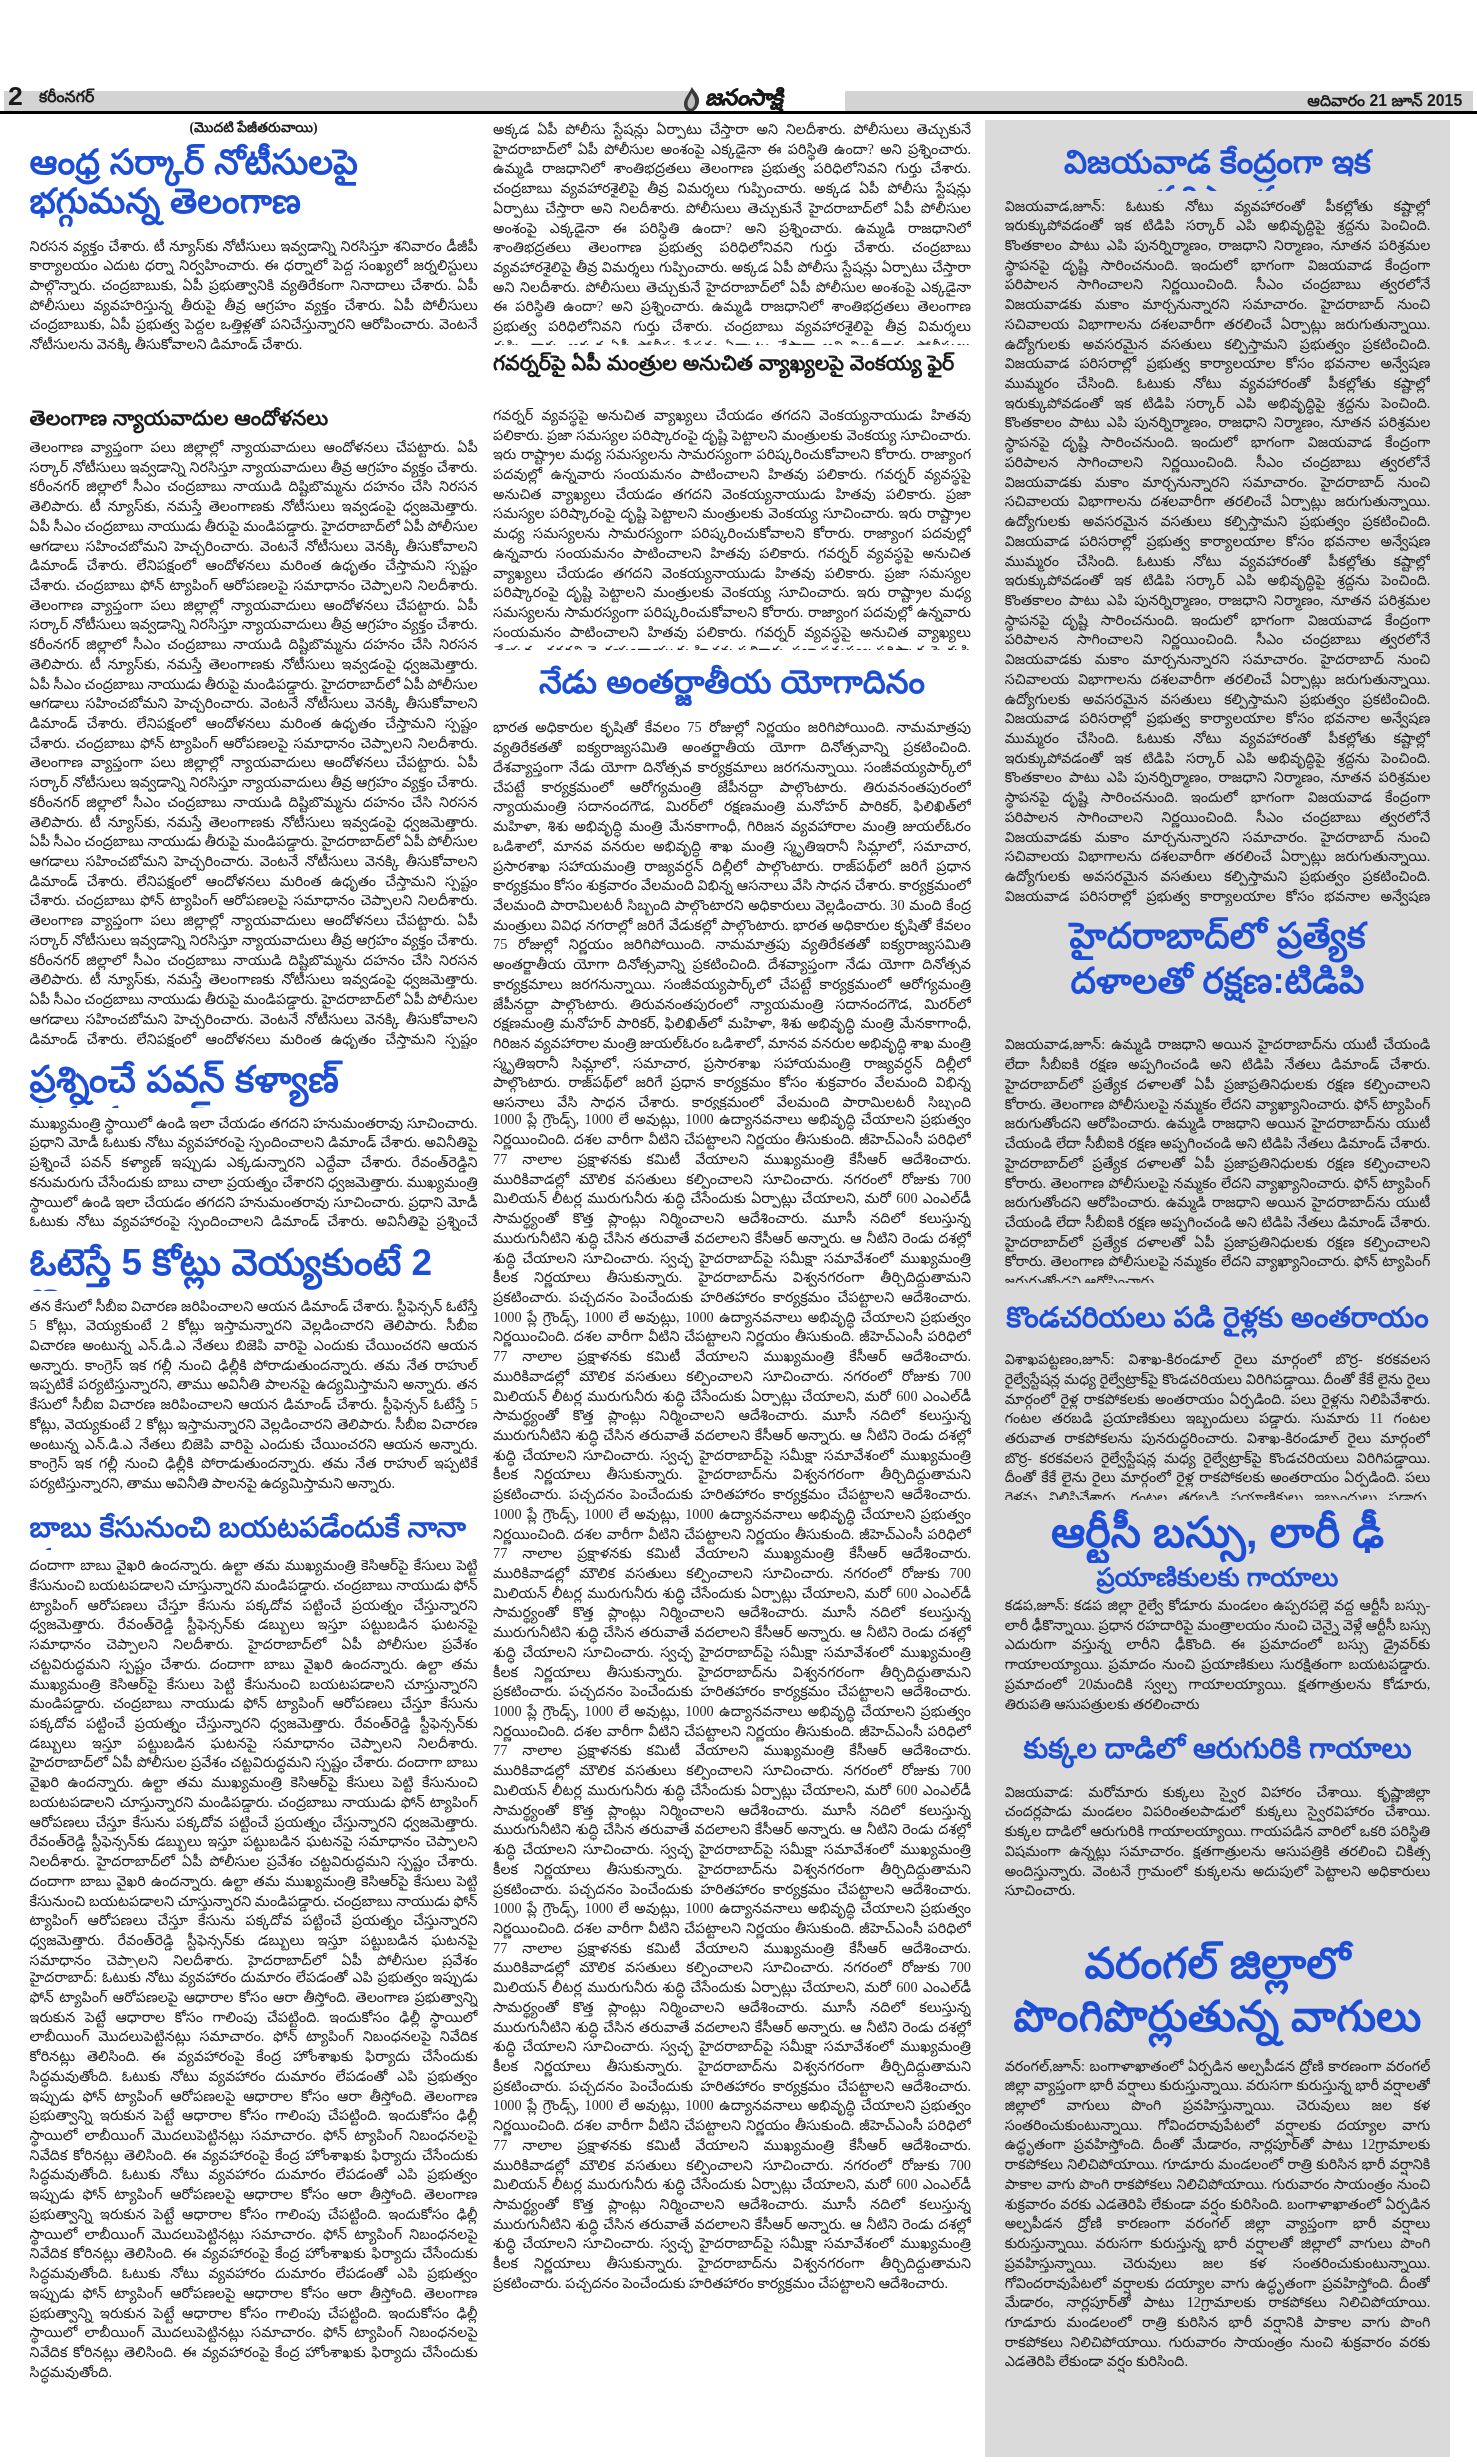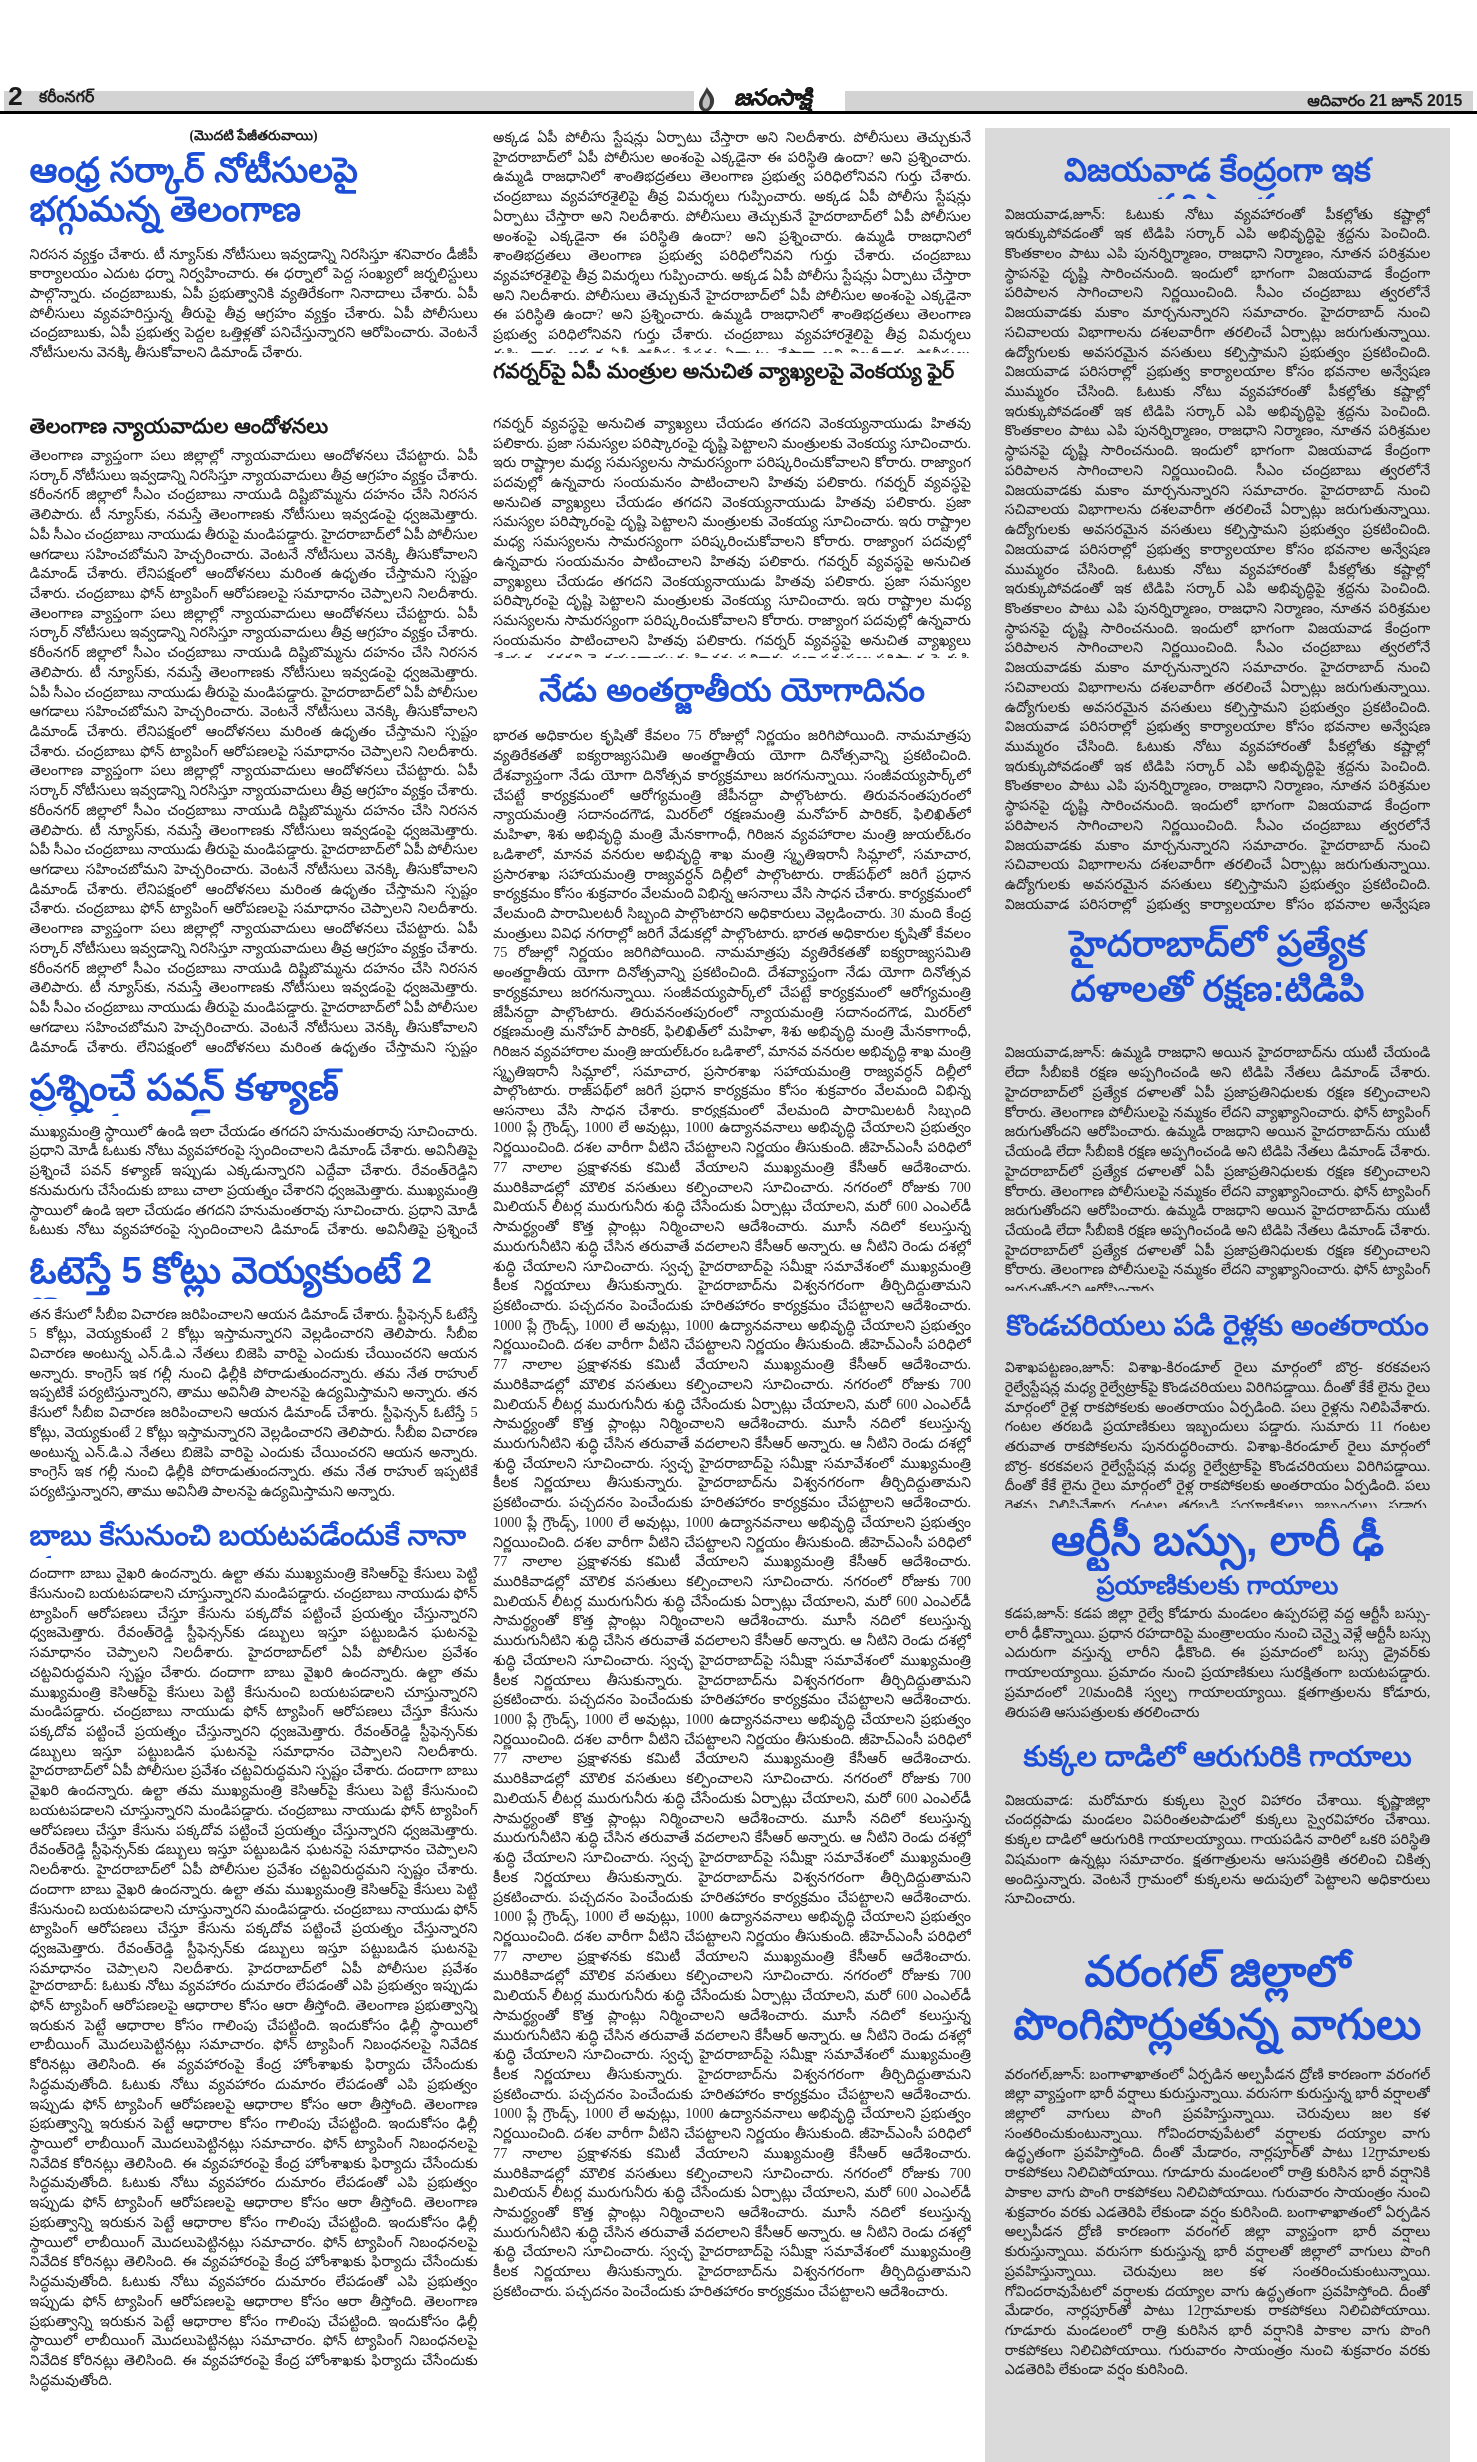--- a/index.html
+++ b/index.html
@@ -10,30 +10,30 @@
   }
   
   .hdr-rule{position:absolute;left:0;top:111px;width:1478px;height:3px;background:#000}
   .bar{position:absolute;top:91px;height:20.7px;background:#d3d3d3}
   .bar-left{left:3.9px;width:690px}
   .bar-right{left:845px;width:628px}
   .pagenum{position:absolute;left:7.9px;top:83px;font-size:26.6px;font-weight:bold;
     font-family:"Liberation Sans",sans-serif;line-height:1}
   .edition{position:absolute;left:39px;top:88px;font-size:15.8px;font-weight:bold;
     font-family:"Liberation Sans",sans-serif}
-  .masthead{position:absolute;left:697px;top:85px;height:29.6px;display:flex;align-items:center;gap:17px}
+  .masthead{position:absolute;left:682px;top:85px;height:29.6px;display:flex;align-items:center;gap:3px}
   .flame{width:19.7px;height:25.6px;position:relative}
   .flame svg{display:block}
   .mast-text{font-size:22.7px;font-weight:bold;font-style:italic;
     font-family:"Liberation Sans",sans-serif;letter-spacing:-0.5px;
     text-shadow:0.6px 0 #000}
   .dateline-top{position:absolute;right:15.8px;top:92px;font-size:15.8px;font-weight:bold;
     font-family:"Liberation Sans",sans-serif}
   
-  .col{position:absolute;top:128px}
+  .col{position:absolute;top:120px}
   .col-left{left:29.6px;width:448px}
   .col-mid{left:493px;width:478px}
   .col-right{left:985px;width:465px;height:2337px;background:#dadada;
     box-sizing:border-box;padding:13.8px 19.7px 9.9px 19.7px}
   
   .note{font-size:13.8px;font-weight:bold;text-align:center;height:19.7px;overflow:hidden}
   .hl{font-family:"Liberation Sans","DejaVu Sans",sans-serif;font-weight:bold;
     color:#1d4ed8;line-height:1.12;overflow:hidden}
   .hl-main{font-size:35px;height:89px;margin:2px 0 5.9px 0}
   .hl-40{font-size:37px;height:49px;margin:9.9px 0 5.9px 0}

